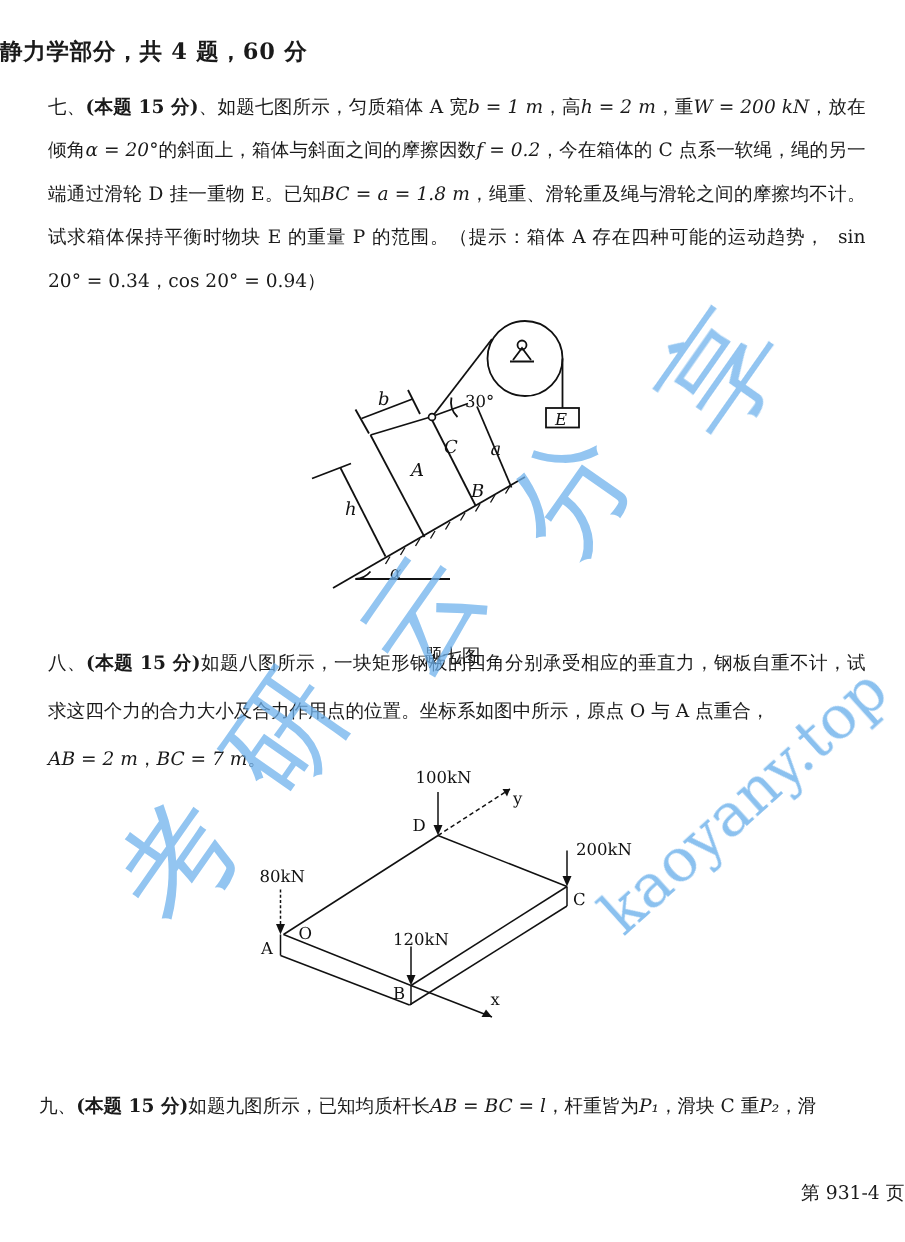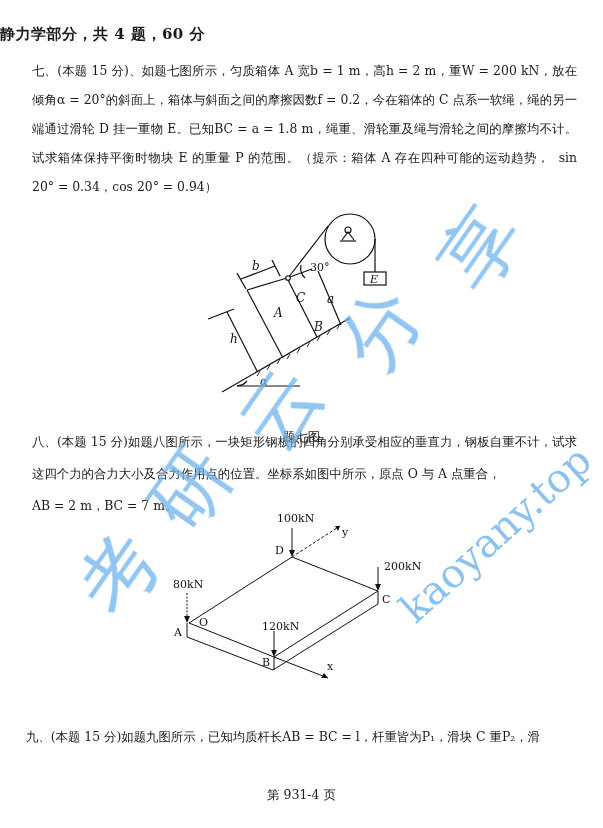--- a/index.html
+++ b/index.html
@@ -3,29 +3,29 @@
 <meta charset="utf-8">
 <style>
   html, body { margin: 0; padding: 0; background: #ffffff; }
   body { width: 603px; height: 828px; position: relative; overflow: hidden;
          font-family: "DejaVu Serif", "Liberation Serif", serif; color: #1a1a1a; }
   .page { position: absolute; inset: 0; }
   .title { position: absolute; top: 25px; left: 0; width: 603px; text-align: left;
            font-size: 15px; font-weight: bold; letter-spacing: 0.5px; }
   .para { position: absolute; left: 32px; width: 545px; font-size: 12.4px; line-height: 29px;
           text-align: justify; }
-  .para b { font-weight: normal; }
+  .para b { font-weight: bold; }
   .q7 { top: 56px; }
   .q8 { top: 426px; line-height: 32px; }
   .q9 { top: 722px; left: 26px; }
   .caption { position: absolute; width: 603px; left: 0; text-align: center; font-size: 12.5px; margin-top: 24px; }
   .cap7 { top: 405px; left: 0; padding-left: 0; }
   .cap8 { top: 689px; }
-  .footer { position: absolute; top: 787px; left: 0; width: 603px; text-align: center; font-size: 12.5px; }
-  .math { }
+  .footer { position: absolute; top: 787px; left: 0; width: 603px; text-align: right; font-size: 12.5px; }
+  .math { font-style: italic; }
   svg text { font-family: "DejaVu Serif", "Liberation Serif", serif; }
   .wm { position: absolute; pointer-events: none; }
 </style>
 </head>
 <body>
 
 <div class="page">
 
   <div class="title">静力学部分，共 4 题，60 分</div>
 

